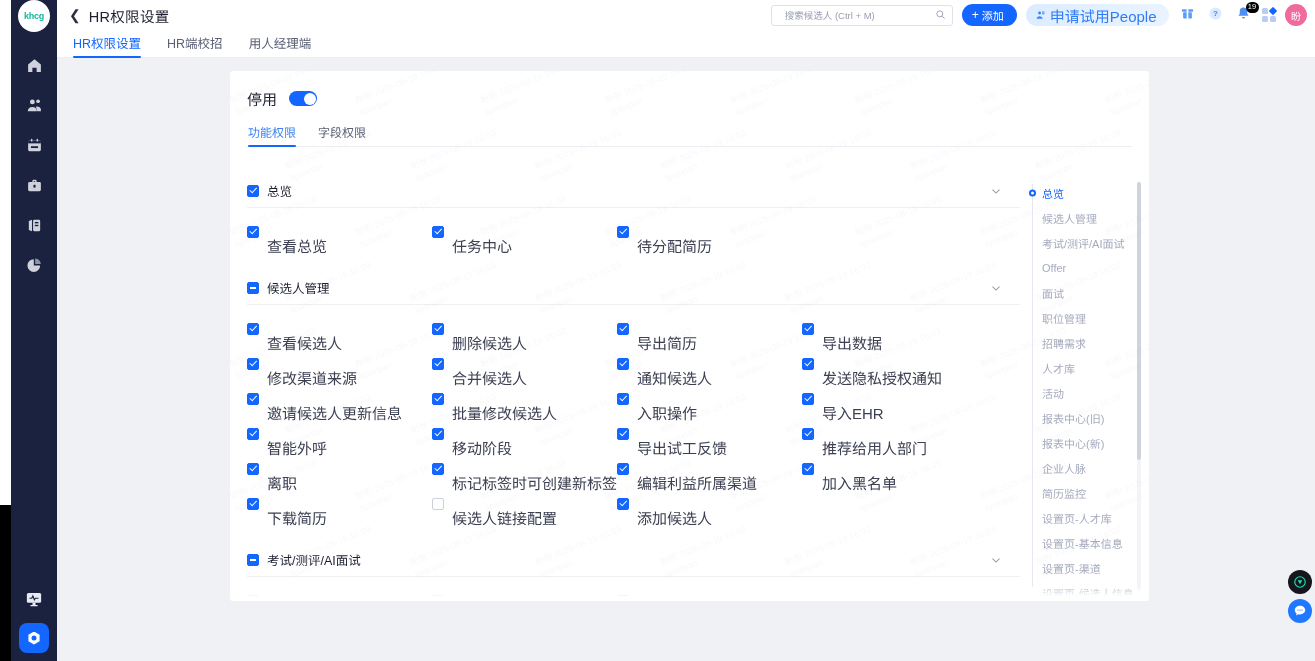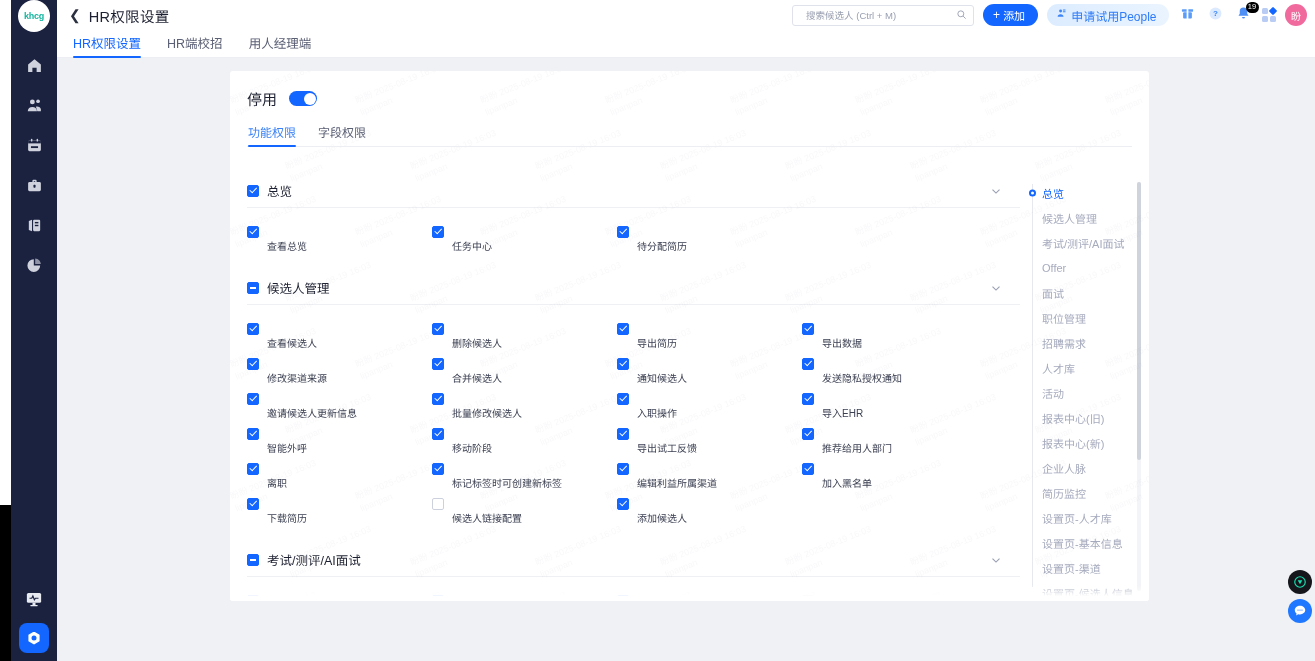--- a/index.html
+++ b/index.html
@@ -76,21 +76,21 @@
 
   .btn-add {
     height: 22px; background: #1366ff; color: #fff; border-radius: 11px;
     font-size: 11px; display: flex; align-items: center; gap: 3px;
     padding: 0 13px 0 10px; cursor: pointer; border: 0; font-family: inherit;
   }
   .btn-add .plus { font-size: 12px; line-height: 1; }
 
   .btn-trial {
     height: 22px; background: #e3f0ff; color: #2f7cf6; border-radius: 11px;
-    font-size: 12px; display: flex; align-items: center; gap: 4px;
+    font-size: 15px; display: flex; align-items: center; gap: 4px;
     padding: 0 12px 0 9px; cursor: pointer; border: 0; font-family: inherit;
     background: linear-gradient(90deg,#dcecff 0%, #eaf4ff 100%);
   }
   .btn-trial svg { width: 11px; height: 11px; fill: #3b85f7; }
 
   .ico-btn { width: 19px; height: 19px; display: flex; align-items: center; justify-content: center; cursor: pointer; position: relative; }
   .ico-btn svg { width: 15px; height: 15px; }
   .badge {
     position: absolute; top: -4px; right: -6px; background: #000000; color: #fff;
     font-size: 7.5px; min-width: 13px; height: 11px; border-radius: 6px;
@@ -157,21 +157,21 @@
   .group-head {
     display: flex; align-items: center; height: 34px; border-bottom: 1px solid #eef0f4;
     padding-right: 17px;
   }
   .group-title { font-size: 12.5px; color: #1d2030; margin-left: 8px; }
   .chev { margin-left: auto; width: 14px; height: 14px; cursor: pointer; }
   .chev svg { width: 14px; height: 14px; stroke: #9aa0b2; fill: none; stroke-width: 2; }
 
   .perm-grid { display: grid; grid-template-columns: 185px 185px 185px 185px; row-gap: 0; padding-top: 6px; }
   .perm-item { display: flex; align-items: center; height: 35px; cursor: pointer; }
-  .perm-label { font-size: 10px; color: #3c4052; margin-left: 8px; white-space: nowrap; margin-top: 28px; }
+  .perm-label { font-size: 15px; color: #3c4052; margin-left: 8px; white-space: nowrap; margin-top: 28px; }
 
   
   .cb { width: 12px; height: 12px; border-radius: 2px; flex: 0 0 12px; position: relative; display: block; }
   .cb.checked { background: #1366ff; border: 1px solid #1366ff; }
   .cb.checked::after {
     content: ""; position: absolute; left: 3.2px; top: .8px; width: 3.4px; height: 6.4px;
     border: solid #fff; border-width: 0 1.6px 1.6px 0; transform: rotate(43deg);
   }
   .cb.indeterminate { background: #1366ff; border: 1px solid #1366ff; }
   .cb.indeterminate::after {

